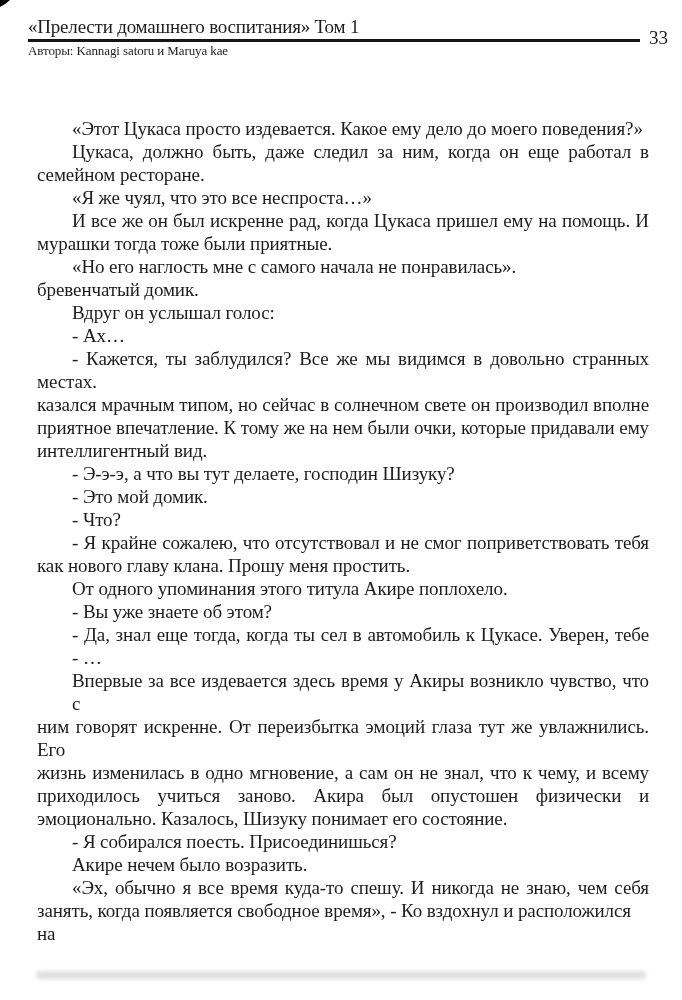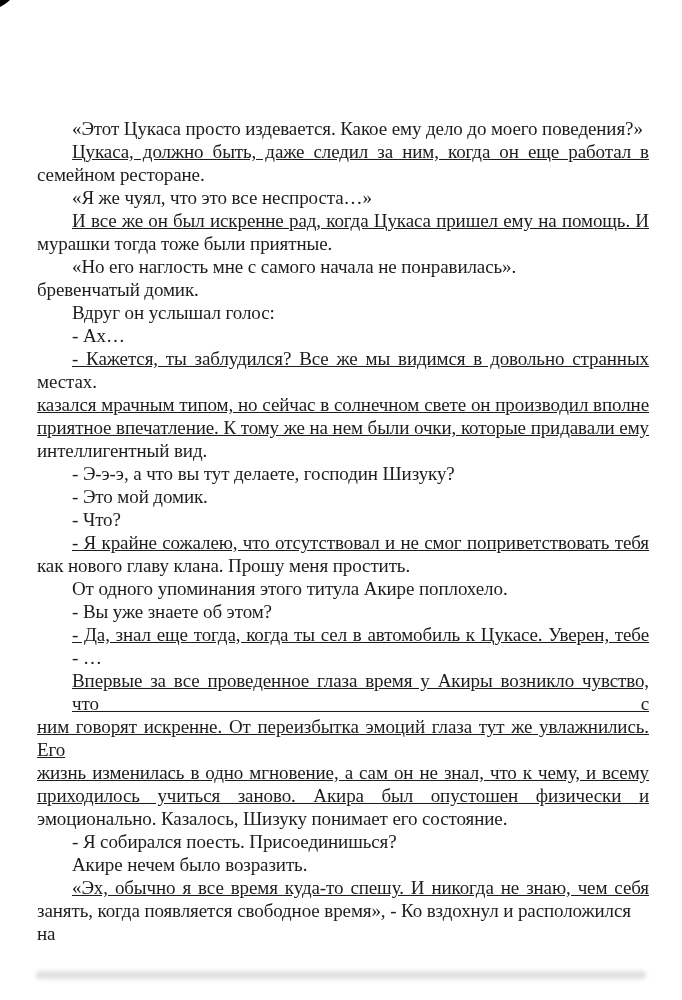--- a/index.html
+++ b/index.html
@@ -71,21 +71,20 @@
     margin-top: 16px;
   }
   .line {
     line-height: 23px;
     min-height: 23px;
     text-align: left;
   }
   .line.justify {
     text-align: justify;
     text-align-last: justify;
-    text-decoration: underline;
   }
   .line.indent {
     padding-left: 35px;
   }
   
   .ghost-line {
     position: absolute;
     left: 36px;
     top: 971px;
     width: 610px;
@@ -96,20 +95,29 @@
     border-radius: 4px;
   }
 </style>
 </head>
 <body>
 
 <div class="page">
 
   <div class="corner-artifact"></div>
 
+  <div class="header">
+    <div class="header-row">
+      <div class="title-wrap">
+        <span class="title">«Прелести домашнего воспитания» Том 1</span>
+      </div>
+      <span class="page-number">33</span>
+    </div>
+    <div class="authors">Авторы: Kannagi satoru и Maruya kae</div>
+  </div>
 
   <div class="body-text" id="body-text">
       <div class="line indent">«Этот Цукаса просто издевается. Какое ему дело до моего поведения?»</div>
       <div class="line indent justify">Цукаса, должно быть, даже следил за ним, когда он еще работал в</div>
       <div class="line">семейном ресторане.</div>
       <div class="line indent">«Я же чуял, что это все неспроста…»</div>
       <div class="line indent justify">И все же он был искренне рад, когда Цукаса пришел ему на помощь. И</div>
       <div class="line">мурашки тогда тоже были приятные.</div>
       <div class="line indent">«Но его наглость мне с самого начала не понравилась».</div>
       <div class="line">бревенчатый домик.</div>
@@ -122,21 +130,21 @@
       <div class="line">интеллигентный вид.</div>
       <div class="line indent">- Э-э-э, а что вы тут делаете, господин Шизуку?</div>
       <div class="line indent">- Это мой домик.</div>
       <div class="line indent">- Что?</div>
       <div class="line indent justify">- Я крайне сожалею, что отсутствовал и не смог поприветствовать тебя</div>
       <div class="line">как нового главу клана. Прошу меня простить.</div>
       <div class="line indent">От одного упоминания этого титула Акире поплохело.</div>
       <div class="line indent">- Вы уже знаете об этом?</div>
       <div class="line indent justify">- Да, знал еще тогда, когда ты сел в автомобиль к  Цукасе. Уверен, тебе</div>
       <div class="line indent">- …</div>
-      <div class="line indent justify">Впервые за все проведенное глаза время у Акиры возникло чувство, что с</div>
+      <div class="line indent justify">Впервые за все издевается здесь время у Акиры возникло чувство, что с</div>
       <div class="line justify">ним говорят искренне. От переизбытка эмоций глаза тут же увлажнились. Его</div>
       <div class="line justify">жизнь изменилась в одно мгновение, а сам он не знал, что к чему, и всему</div>
       <div class="line justify">приходилось учиться заново. Акира был опустошен физически и</div>
       <div class="line">эмоционально. Казалось, Шизуку понимает его состояние.</div>
       <div class="line indent">- Я собирался поесть. Присоединишься?</div>
       <div class="line indent">Акире нечем было возразить.</div>
       <div class="line indent justify">«Эх, обычно я все время куда-то спешу. И никогда не знаю, чем себя</div>
       <div class="line">занять, когда появляется свободное время», - Ко вздохнул и расположился на</div>
     </div>
 

